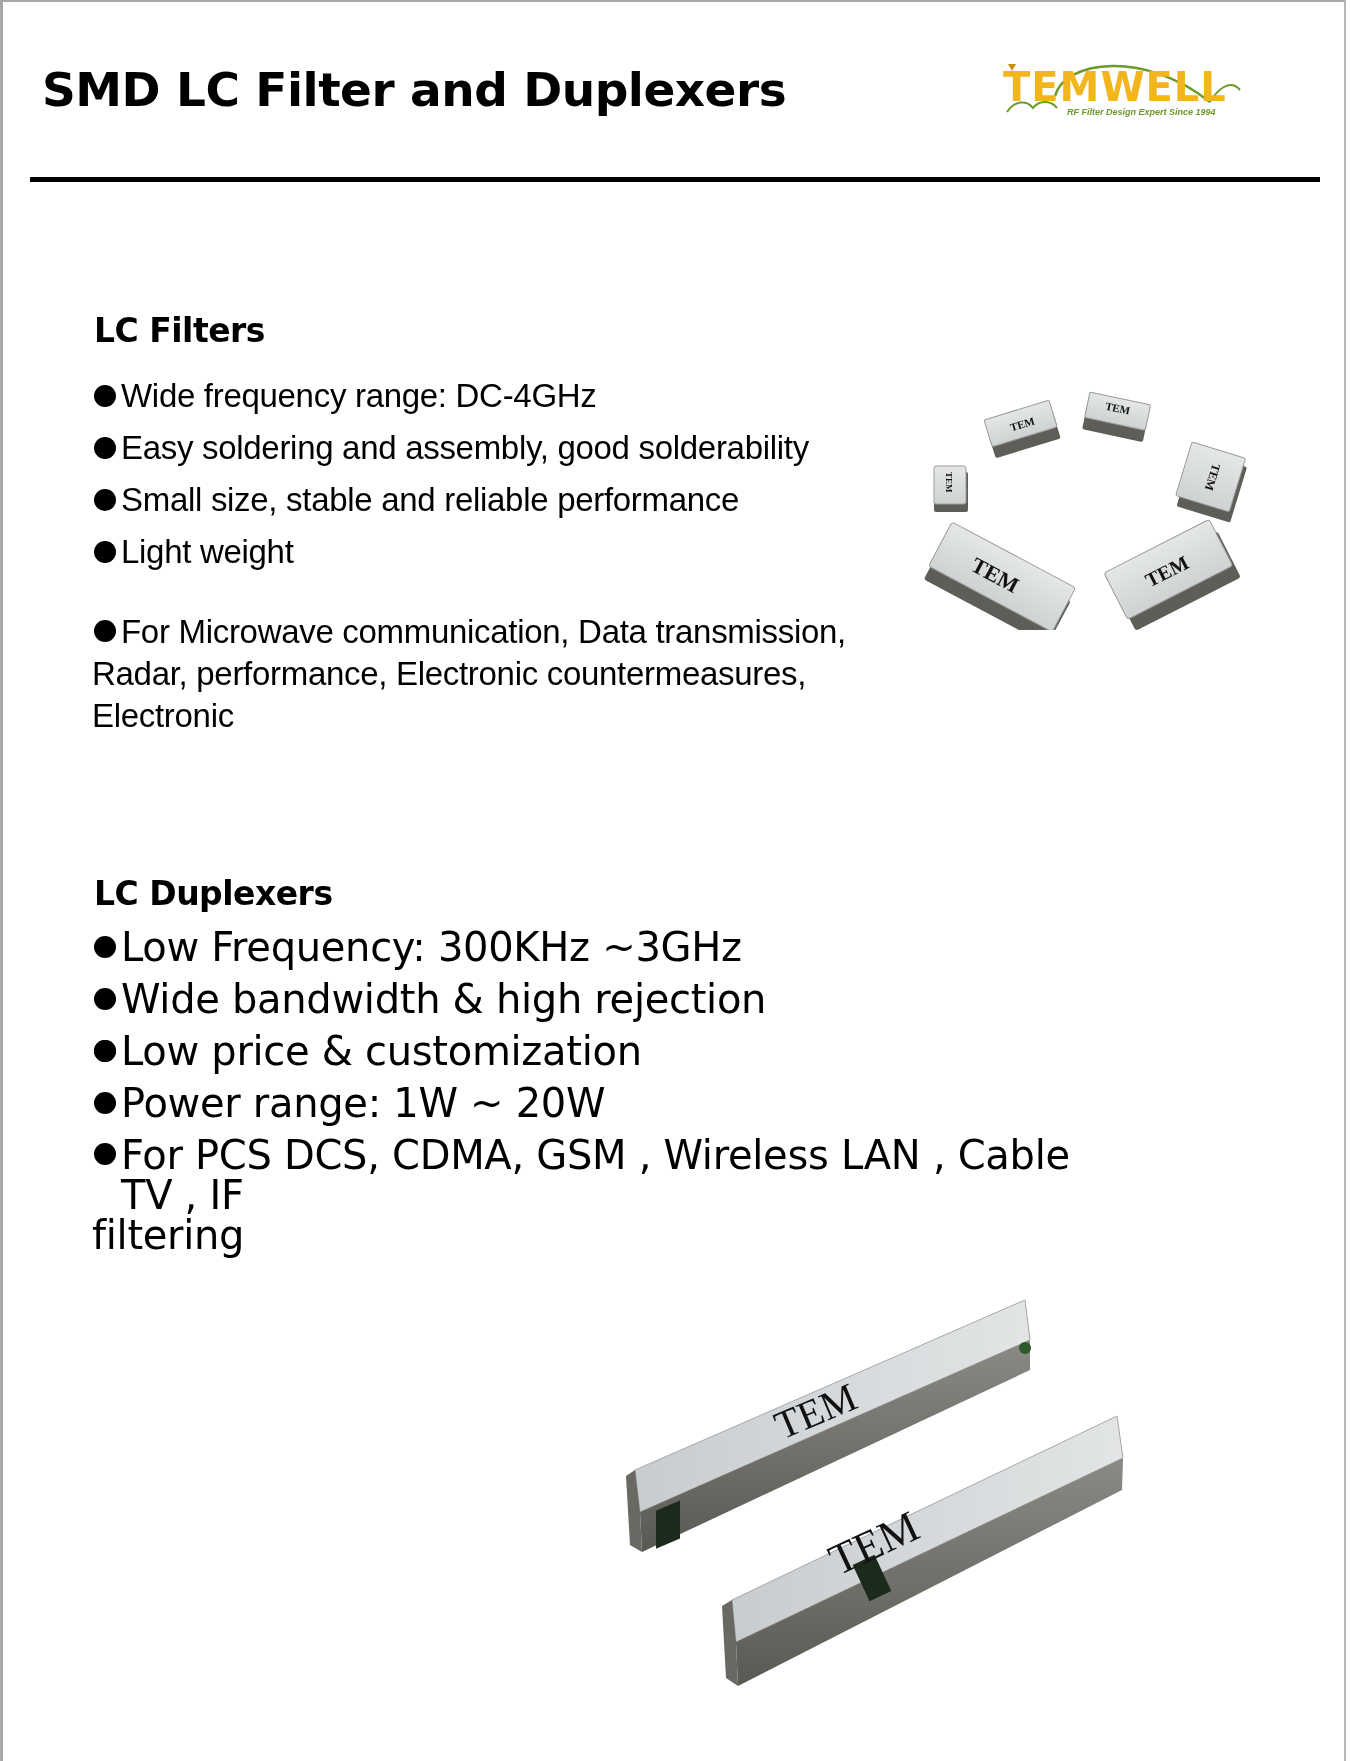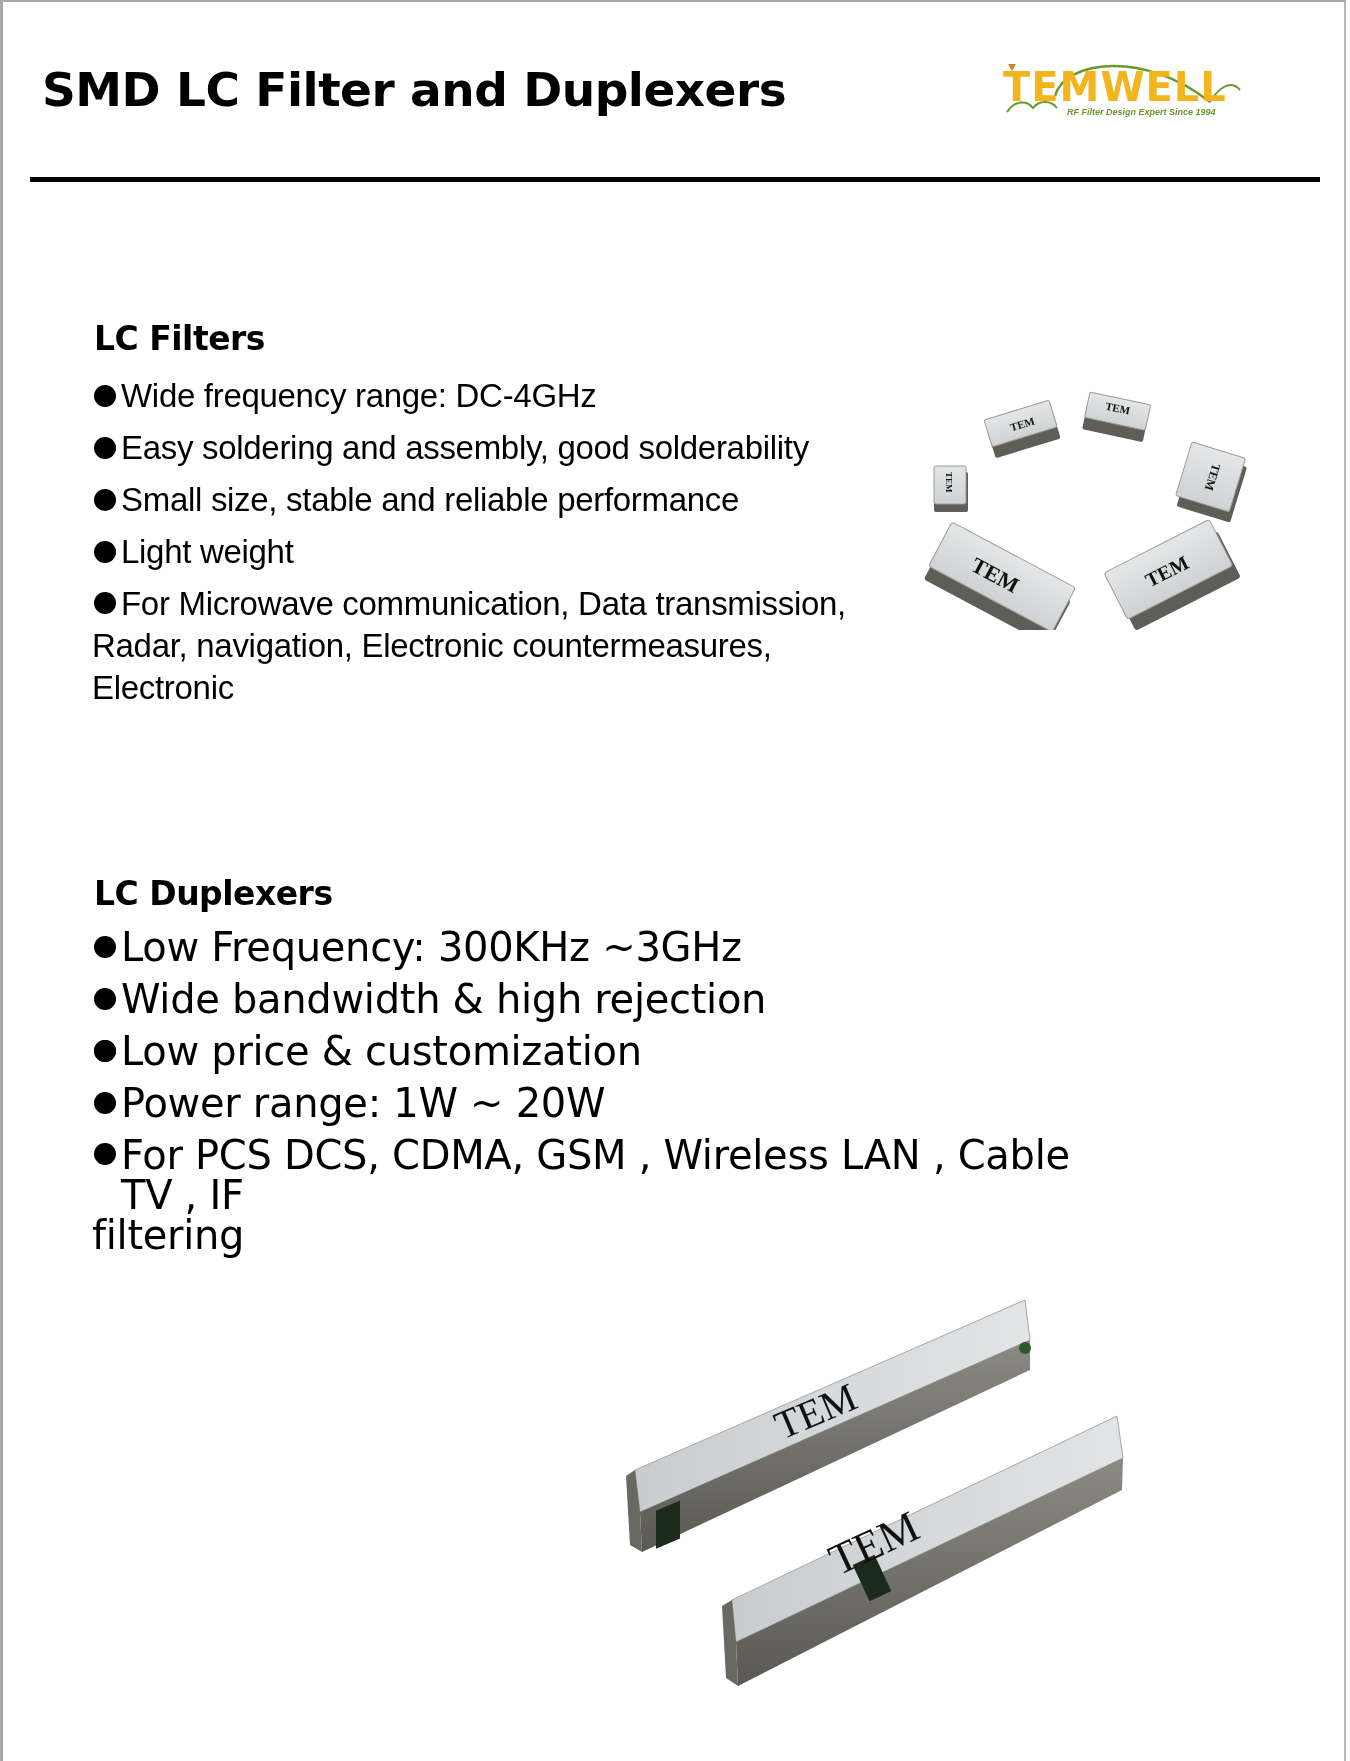--- a/index.html
+++ b/index.html
@@ -15,21 +15,21 @@
   .logo { position: absolute; left: 995px; top: 50px; width: 262px; height: 78px; }
   .logo svg { width: 100%; height: 100%; display: block; }
 
   .heading { position: absolute; left: 94px; margin: 0; font-weight: bold;
              font-family: "DejaVu Sans", sans-serif; font-size: 33px; line-height: 1; white-space: nowrap; letter-spacing: -0.5px; }
   .list { position: absolute; left: 92px; margin: 0; padding: 0; list-style: none; }
   .list li { position: relative; padding-left: 29px; white-space: nowrap; }
   .list li .dot { position: absolute; left: 2px; width: 22px; height: 22px; border-radius: 50%; background: #000; }
   .list.filters { top: 370px; font-family: "Liberation Sans", sans-serif; font-size: 33px; line-height: 52px; letter-spacing: -0.3px; }
   .list.filters li .dot { top: 15px; }
-  .list.filters li.wrap { white-space: normal; width: 840px; line-height: 42px; padding-top: 5px; }
+  .list.filters li.wrap { white-space: normal; width: 840px; line-height: 42px; padding-top: 5px; margin-top: 28px; }
   .list.filters li.wrap .dot { top: 14px; }
   .list.filters li.wrap .cont { display: block; margin-left: -29px; }
 
   .list.dup { top: 921px; font-family: "DejaVu Sans", sans-serif; font-size: 40px; line-height: 52px; letter-spacing: -0.3px; }
   .list.dup li .dot { top: 15px; }
   .list.dup li.wrap { white-space: normal; width: 960px; line-height: 40px; padding-top: 6px; }
   .list.dup li.wrap .dot { top: 14px; }
   .list.dup li.wrap .cont { display: block; margin-left: -29px; }
 
   .filter-img { position: absolute; left: 912px; top: 370px; width: 350px; height: 260px; }
@@ -51,27 +51,27 @@
     <path d="M12 62 C 20 50, 32 50, 38 58 C 44 50, 56 50, 62 58" fill="none" stroke="#6b9a2a" stroke-width="2"></path>
 
     <path d="M13 14 L21 14 L17 21 Z" fill="#c88a1a"></path>
     <text x="8" y="51" font-size="40" fill="#f2b51e" style="font-family:'DejaVu Sans',sans-serif;font-weight:bold;letter-spacing:1px">TEMWELL</text>
     <text x="72" y="65" font-size="9" fill="#6b9a2a" font-style="italic" style="font-family:'Liberation Sans',sans-serif;font-weight:bold">RF Filter Design Expert Since 1994</text>
   </svg>
 </div>
 
 <div class="rule"></div>
 
-<h2 class="heading" style="top:322px">LC Filters</h2>
+<h2 class="heading" style="top:314px">LC Filters</h2>
 <ul class="list filters">
   <li><span class="dot"></span><span>Wide frequency range: DC-4GHz</span></li>
   <li><span class="dot"></span><span>Easy soldering and assembly, good solderability</span></li>
   <li><span class="dot"></span><span>Small size, stable and reliable performance</span></li>
   <li><span class="dot"></span><span>Light weight</span></li>
-  <li class="wrap"><span class="dot"></span><span>For Microwave communication, Data transmission,</span><span class="cont">Radar, navigation, Electronic countermeasures,</span><span class="cont">Electronic</span></li>
+  <li class="wrap"><span class="dot"></span><span>For Microwave communication, Data transmission,</span><span class="cont">Radar, performance, Electronic countermeasures,</span><span class="cont">Electronic</span></li>
 </ul>
 
 <div class="filter-img">
   <svg viewBox="0 0 350 260" width="350" height="260">
     <defs>
       <linearGradient id="chipTop" x1="0" y1="0" x2="0" y2="1">
         <stop offset="0" stop-color="#e4e6e7"></stop>
           <stop offset="1" stop-color="#cfd2d3"></stop>
       </linearGradient>
     </defs>

